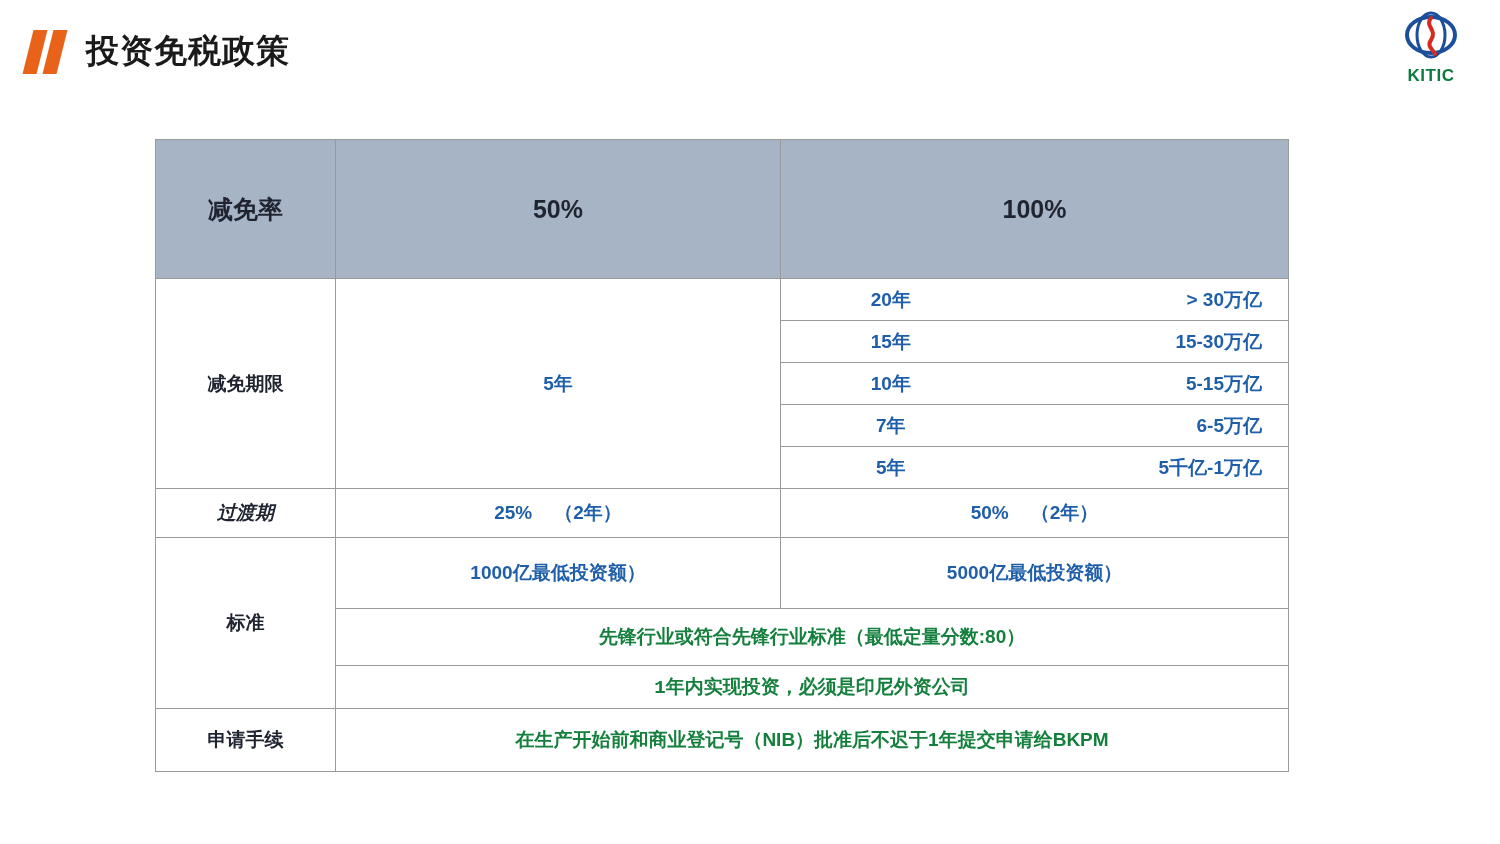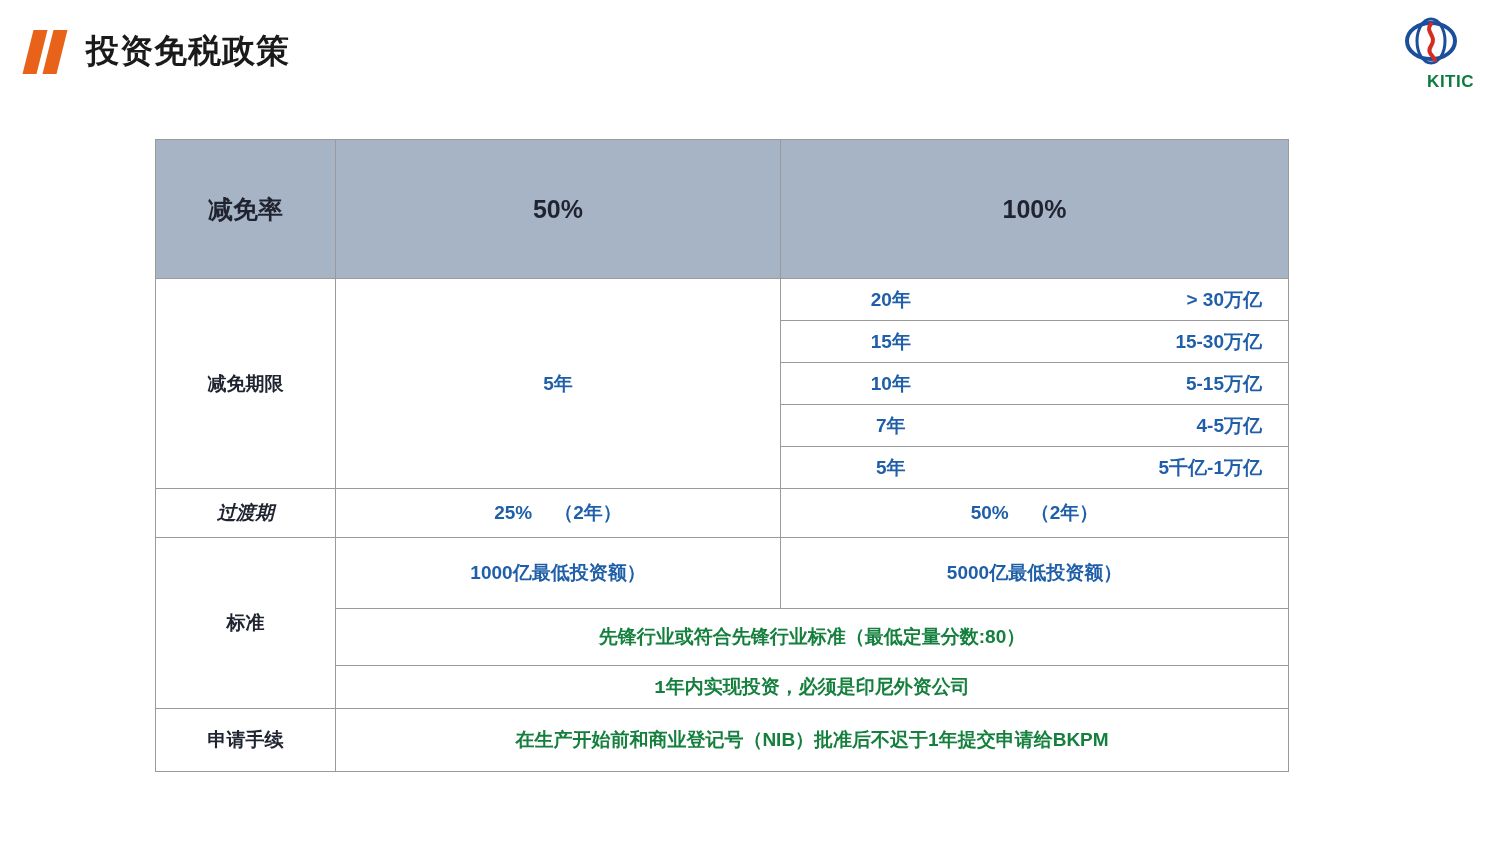--- a/index.html
+++ b/index.html
@@ -40,24 +40,24 @@
     font-size: 33px;
     font-weight: bold;
     color: #1a1a1a;
     letter-spacing: 1px;
     white-space: nowrap;
   }
 
   
   .logo-block {
     position: absolute;
-    top: 16px;
+    top: 10px;
     right: 26px;
     width: 86px;
-    text-align: right;
+    text-align: center;
   }
   .logo-mark {
     width: 54px;
     height: 54px;
     margin: 0 auto;
     position: relative;
   }
   .logo-text {
     margin-top: 2px;
     font-size: 17px;
@@ -208,21 +208,21 @@
               <tr>
                 <td class="years">15年</td>
                 <td class="amount">15-30万亿</td>
               </tr>
               <tr>
                 <td class="years">10年</td>
                 <td class="amount">5-15万亿</td>
               </tr>
               <tr>
                 <td class="years">7年</td>
-                <td class="amount">4-5万亿</td>
+                <td class="amount">6-5万亿</td>
               </tr>
               <tr>
                 <td class="years">5年</td>
                 <td class="amount">5千亿-1万亿</td>
               </tr>
             </tbody>
           </table>
         </td>
       </tr>
 

